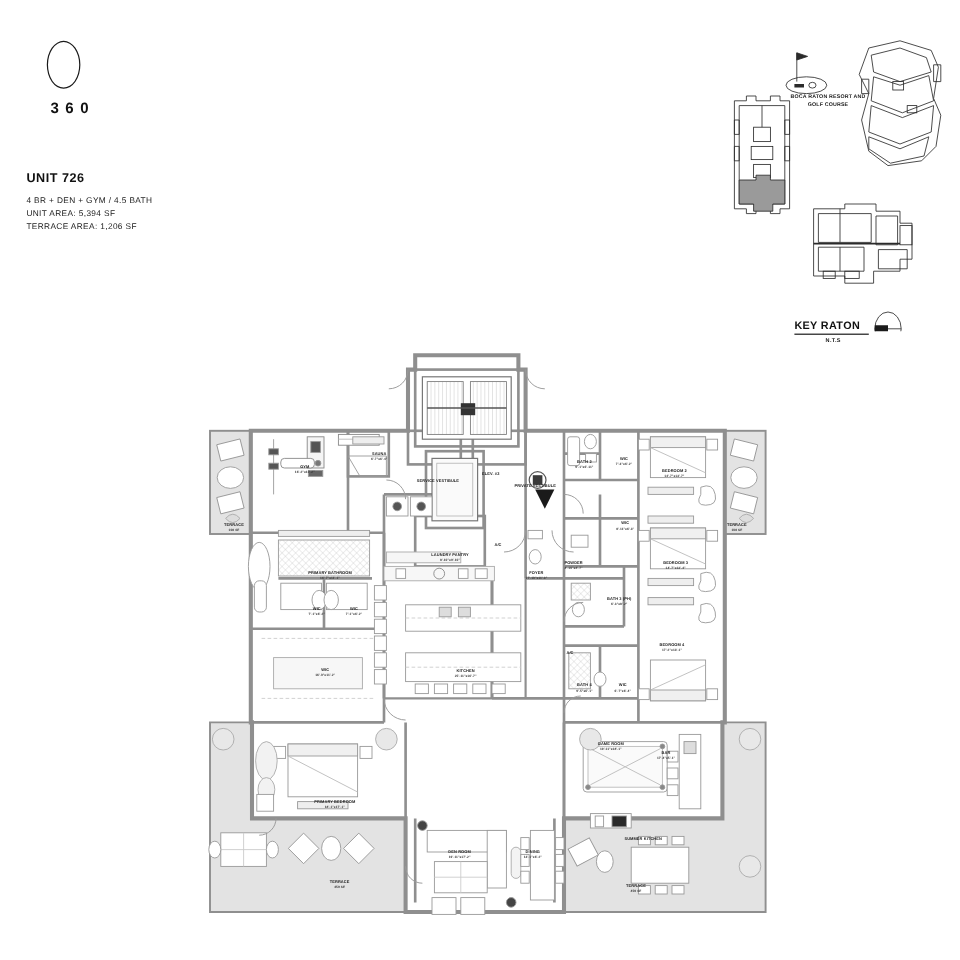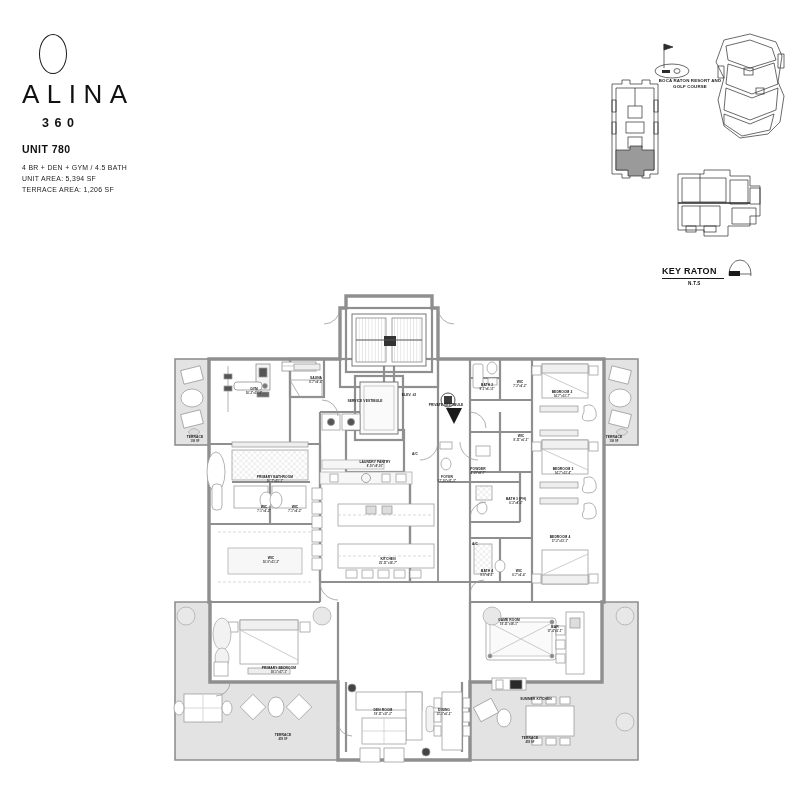--- a/index.html
+++ b/index.html
@@ -40,26 +40,25 @@
   .rm{font-size:3.3px;font-weight:700;text-anchor:middle;fill:#1a1a1a;letter-spacing:.08px;}
   .dim{font-size:2.7px;font-weight:700;text-anchor:middle;fill:#333;letter-spacing:.05px;}
 </style>
 </head>
 <body>
 
 <div class="page">
 
   <div id="brand">
     <div class="brand-mark"></div>
-    <div class="brand-name">ALINA</div>
     <div class="brand-sub">360</div>
   </div>
 
   <div id="unit-block">
-    <div class="unit-title">UNIT 780</div>
+    <div class="unit-title">UNIT 726</div>
     <div class="unit-line">4 BR  + DEN + GYM / 4.5 BATH</div>
     <div class="unit-line">UNIT AREA:  5,394 SF</div>
     <div class="unit-line">TERRACE AREA: 1,206 SF</div>
   </div>
 
   <div id="keyplan">
     <svg class="kp-svg" width="190" height="250" viewBox="0 0 190 250">
       <g fill="none" stroke="#2b2b2b" stroke-width="0.7">
 
         <g>

